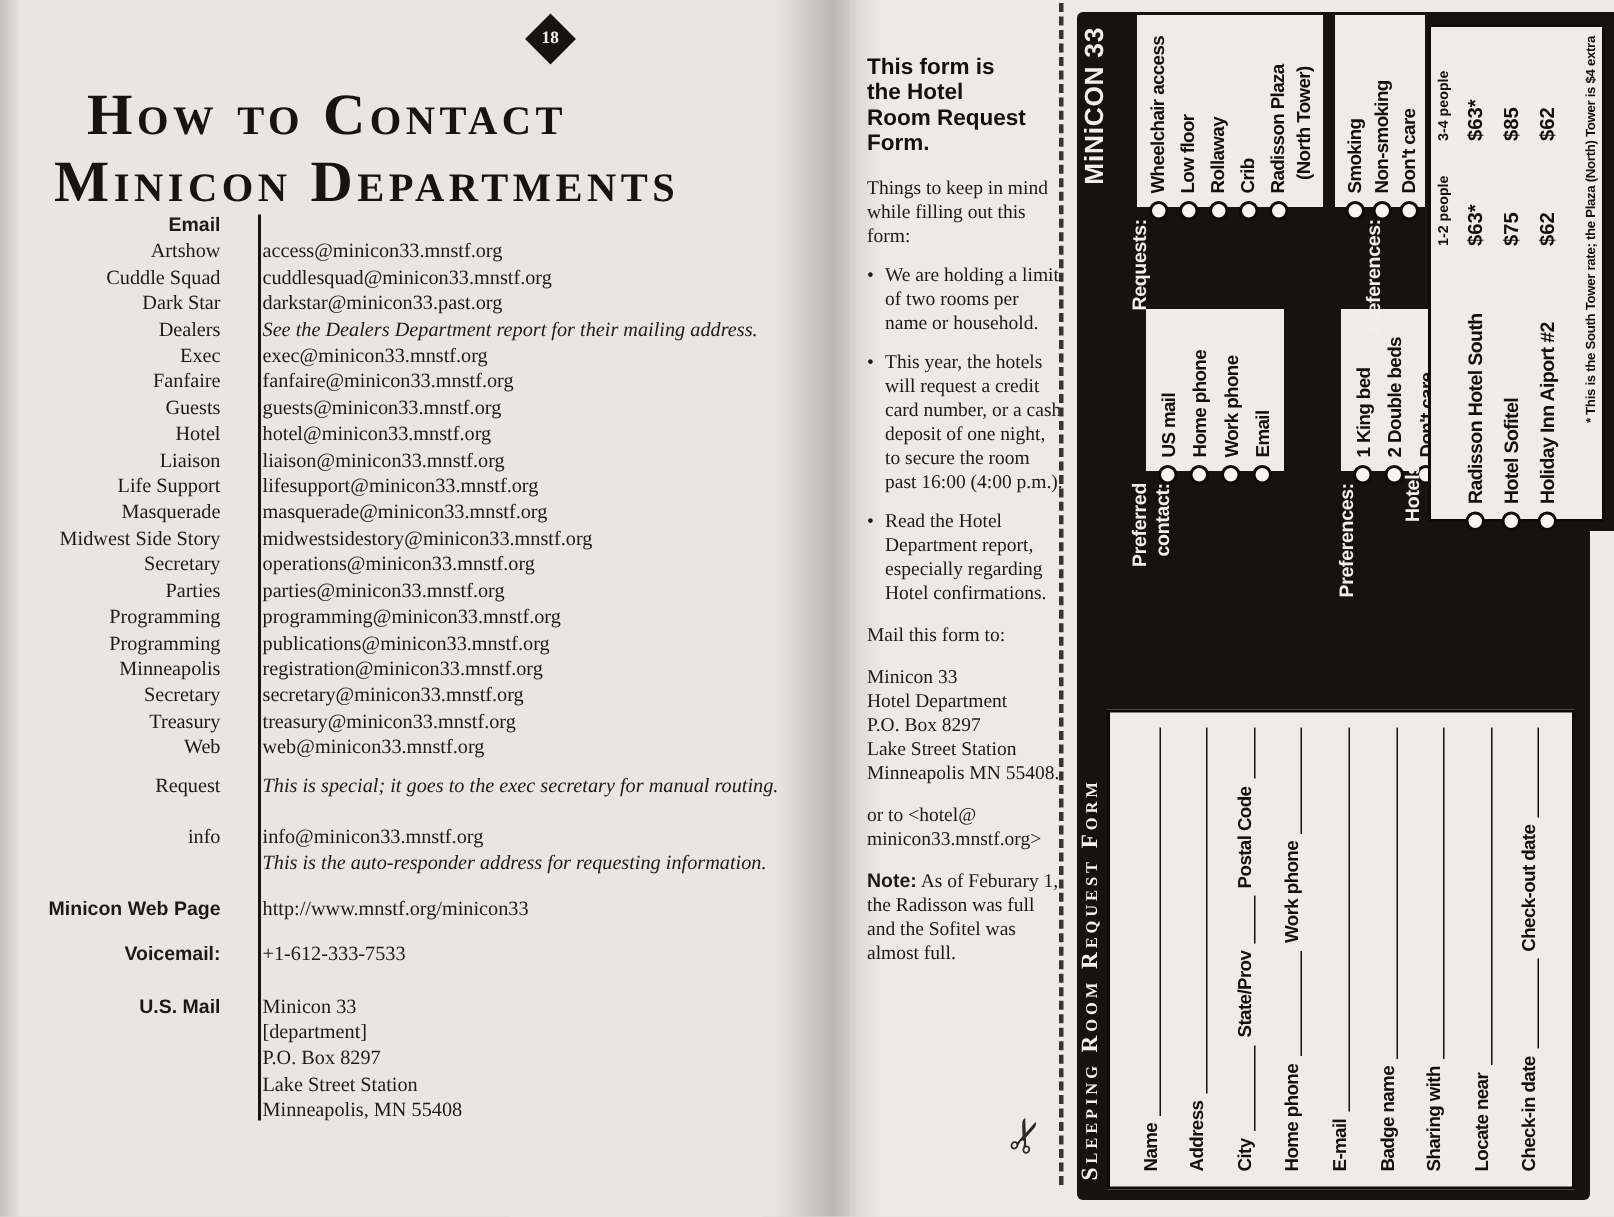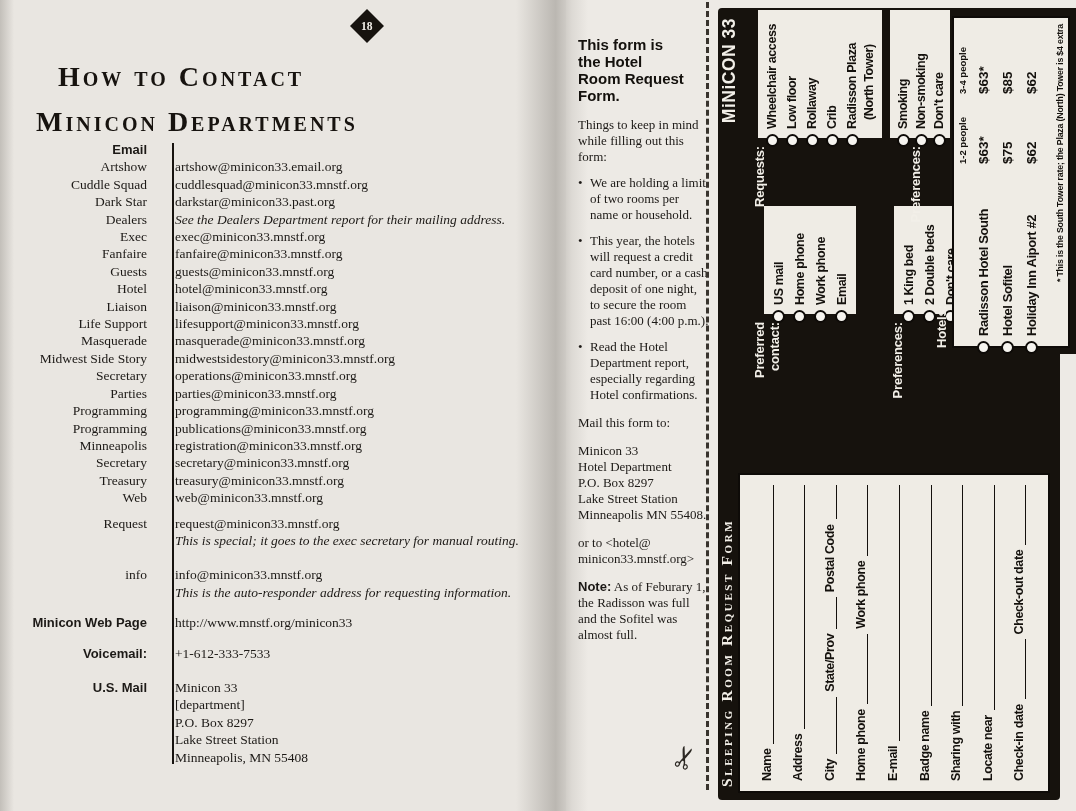--- a/index.html
+++ b/index.html
@@ -10,21 +10,21 @@
   .gutter-shadow { position:absolute; left:516px; top:0; width:72px; height:811px;
     background:linear-gradient(90deg, rgba(80,75,68,0) 0%, rgba(80,75,68,0.30) 55%, rgba(80,75,68,0.10) 78%, rgba(80,75,68,0) 100%); }
   .left-edge-shadow { position:absolute; left:0; top:0; width:14px; height:811px;
     background:linear-gradient(90deg, rgba(80,75,68,0.25), rgba(80,75,68,0)); }
 
   
   .diamond { position:absolute; left:355px; top:14px; width:24px; height:24px; background:#17130f;
     transform:rotate(45deg); display:flex; align-items:center; justify-content:center; }
   .diamond span { transform:rotate(-45deg); color:#f2efe9; font:bold 11.5px "Liberation Serif", serif; }
   .big-title { position:absolute; left:36px; top:54px; font-weight:bold; font-variant:small-caps;
-    letter-spacing:3px; font-size:28px; line-height:45px; color:#17130f; }
+    letter-spacing:3px; font-size:39px; line-height:45px; color:#17130f; }
   .big-title .t1 { padding-left:22px; }
 
   .contacts { position:absolute; left:0; top:141px; width:548px; }
   .vrule { position:absolute; left:172px; top:2px; bottom:2px; width:2px; background:#17130f; }
   .crow { display:flex; font-size:13.5px; line-height:17.4px; }
   .clabel { width:160px; text-align:right; padding-right:13px; flex-shrink:0; }
   .cval  { padding-left:15px; }
   .hlabel { font-family:"Liberation Sans", sans-serif; font-weight:bold; font-size:13px; }
   .note { font-style:italic; }
   .g8  { margin-top:8px; }
@@ -103,21 +103,21 @@
   <div class="contacts">
     <div class="vrule"></div>
 
     <div class="crow">
       <div class="clabel hlabel">Email</div>
       <div class="cval"></div>
     </div>
 
     <div class="crow">
         <div class="clabel">Artshow</div>
-        <div class="cval">artshow@minicon33.email.org</div>
+        <div class="cval">access@minicon33.mnstf.org</div>
       </div>
     <div class="crow">
         <div class="clabel">Cuddle Squad</div>
         <div class="cval">cuddlesquad@minicon33.mnstf.org</div>
       </div>
     <div class="crow">
         <div class="clabel">Dark Star</div>
         <div class="cval">darkstar@minicon33.past.org</div>
       </div>
     <div class="crow">
@@ -187,21 +187,20 @@
         <div class="cval">treasury@minicon33.mnstf.org</div>
       </div>
     <div class="crow">
         <div class="clabel">Web</div>
         <div class="cval">web@minicon33.mnstf.org</div>
       </div>
 
     <div class="crow g8">
       <div class="clabel">Request</div>
       <div class="cval">
-        <div>request@minicon33.mnstf.org</div>
         <div class="note">This is special; it goes to the exec secretary for manual routing.</div>
       </div>
     </div>
 
     <div class="crow g17">
       <div class="clabel">info</div>
       <div class="cval">
         <div>info@minicon33.mnstf.org</div>
         <div class="note">This is the auto-responder address for requesting information.</div>
       </div>

